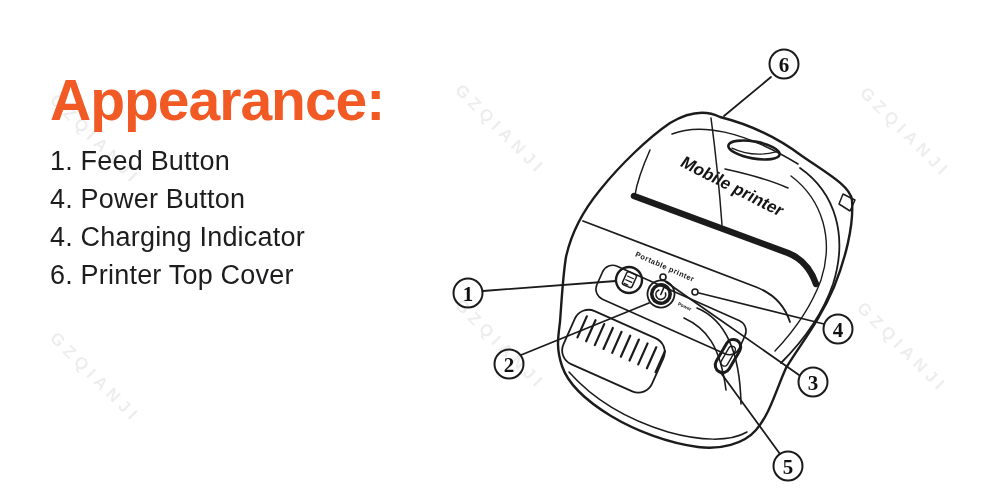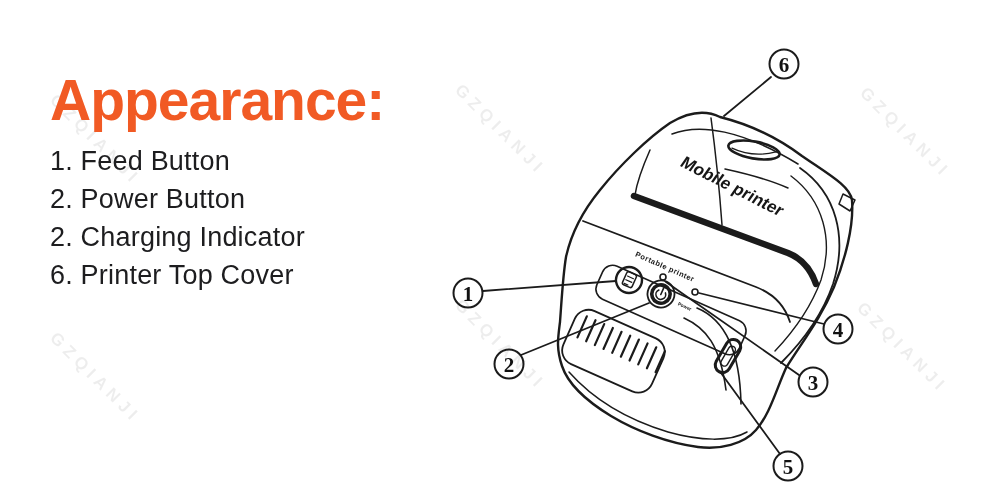--- a/index.html
+++ b/index.html
@@ -152,18 +152,18 @@
         <circle class="art" fill="#fff" stroke-width="2" cx="784" cy="64" r="14.5"></circle>
         <text class="callout-num" x="784" y="71.5" text-anchor="middle">6</text>
       </g>
     </g>
   </svg>
 
   <div id="title">Appearance:</div>
 
   <div id="parts-list">
     <div class="item">1. Feed Button</div>
-    <div class="item">2. Power Button</div>
-    <div class="item">2. Charging Indicator</div>
+    <div class="item">4. Power Button</div>
+    <div class="item">4. Charging Indicator</div>
     <div class="item">6. Printer Top Cover</div>
   </div>
 
 </div>
 
 </body></html>

